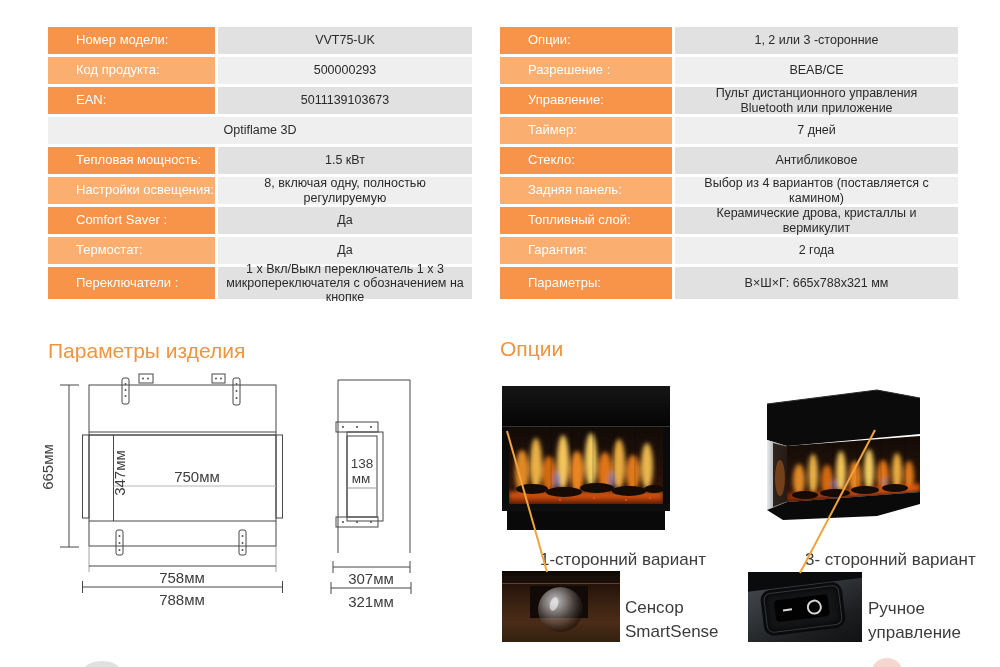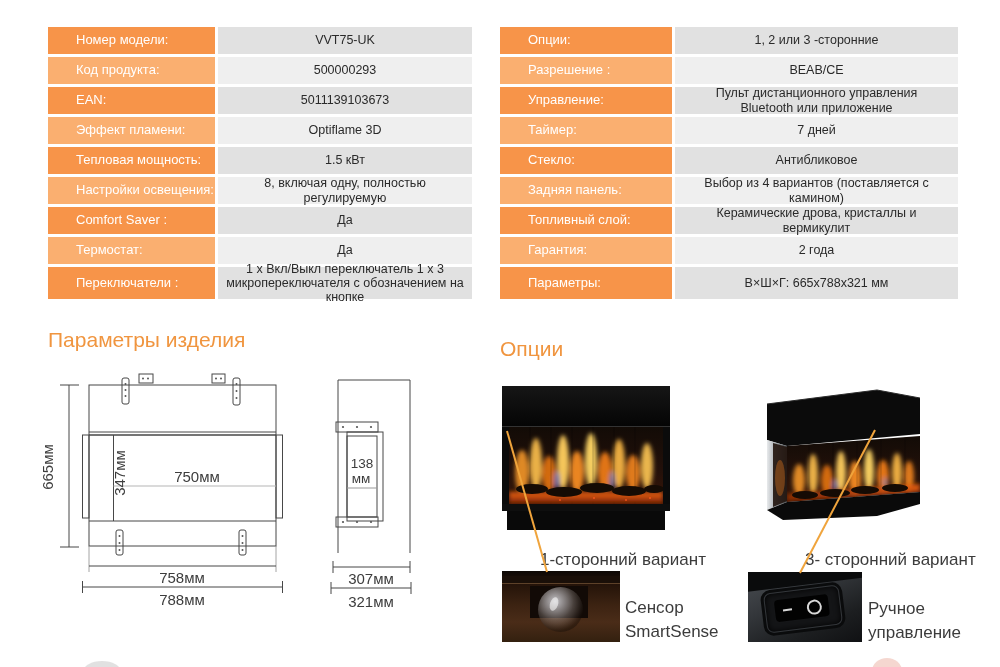--- a/index.html
+++ b/index.html
@@ -62,21 +62,20 @@
       </div>
     <div class="srow even">
         <div class="lb">Код продукта:</div>
         <div class="vl">500000293</div>
       </div>
     <div class="srow odd">
         <div class="lb">EAN:</div>
         <div class="vl">5011139103673</div>
       </div>
     <div class="srow even">
-        <div class="lb">Эффект пламени:</div>
         <div class="vl">Optiflame 3D</div>
       </div>
     <div class="srow odd">
         <div class="lb">Тепловая мощность:</div>
         <div class="vl">1.5  кВт</div>
       </div>
     <div class="srow even">
         <div class="lb">Настройки освещения:</div>
         <div class="vl">8, включая одну, полностью регулируемую</div>
       </div>
@@ -126,21 +125,21 @@
     <div class="srow even">
         <div class="lb">Гарантия:</div>
         <div class="vl">2 года</div>
       </div>
     <div class="srow odd tall">
         <div class="lb">Параметры:</div>
         <div class="vl">В×Ш×Г: 665х788х321 мм</div>
       </div>
   </div>
 
-  <div class="abs h2" style="left:48px;top:328px;">Параметры изделия</div>
+  <div class="abs h2" style="left:48px;top:339px;">Параметры изделия</div>
   <div class="abs h2" style="left:500px;top:337px;">Опции</div>
 
   <svg class="abs" style="left:35px;top:371px;" width="290" height="242" viewBox="0 0 290 242">
     <g stroke="#474747" stroke-width="1" fill="none">
 
       <line x1="34" y1="14" x2="34" y2="176"></line>
       <line x1="25" y1="14" x2="44" y2="14"></line>
       <line x1="25" y1="176" x2="44" y2="176"></line>
 
       <rect x="54" y="14" width="187" height="161"></rect>

